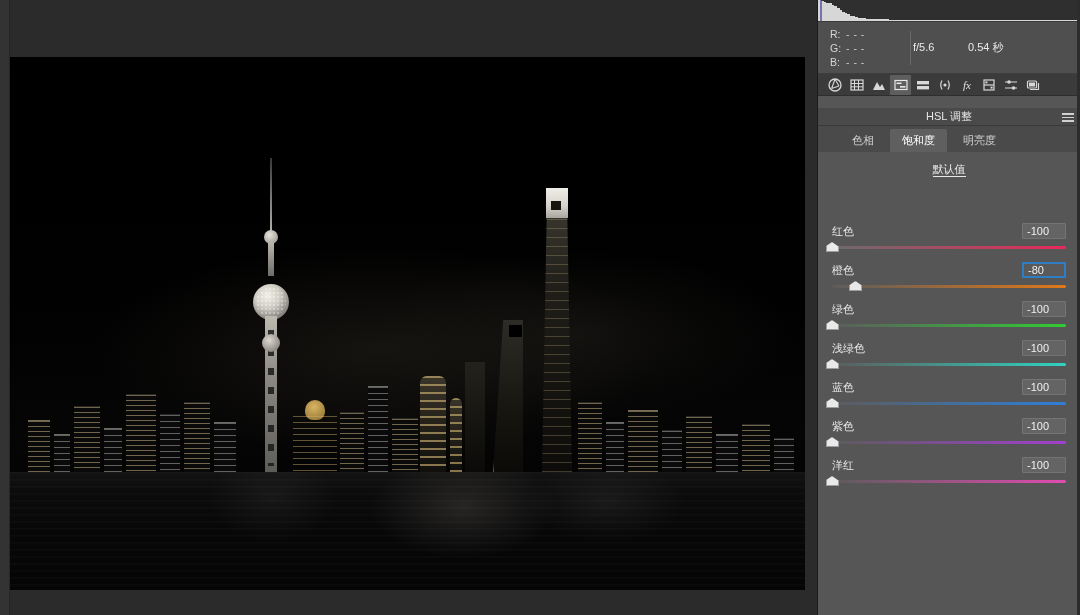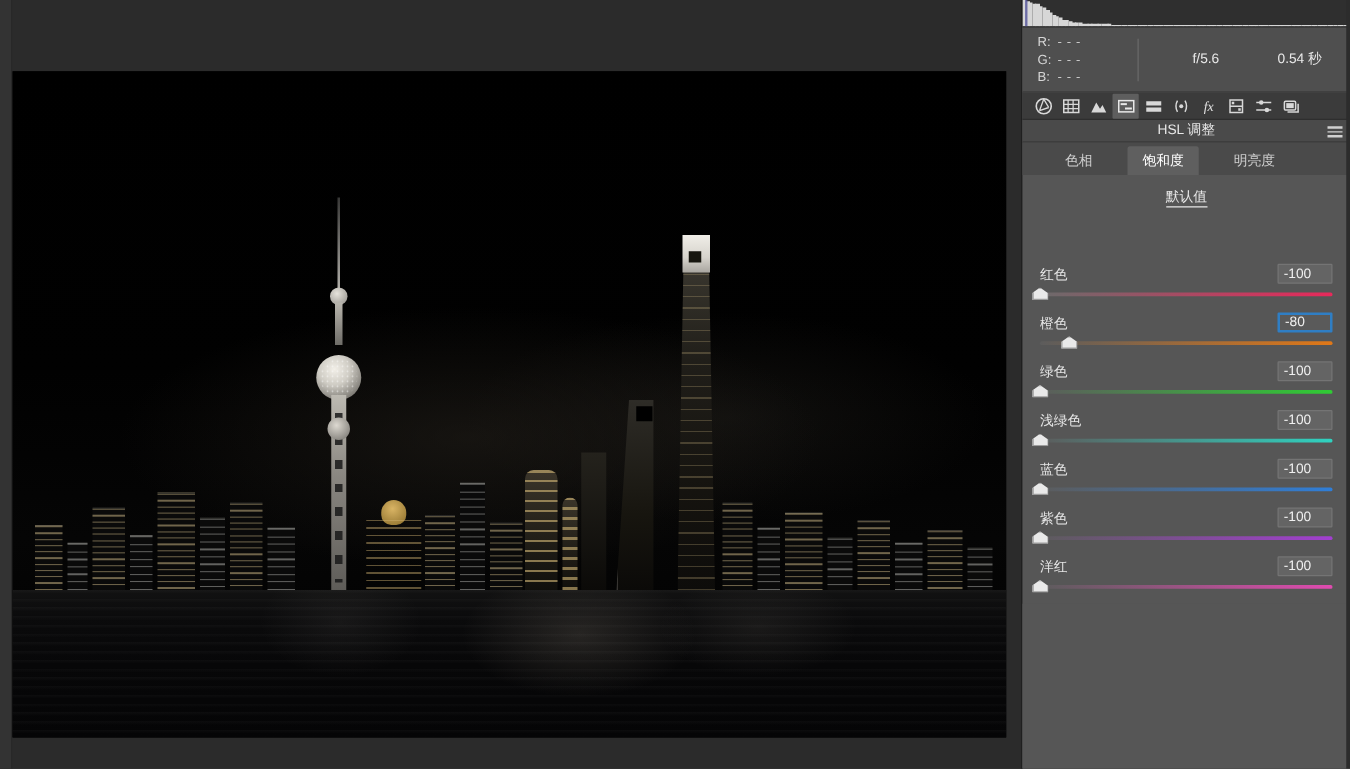--- a/index.html
+++ b/index.html
@@ -145,43 +145,43 @@
   #info-strip {
     height: 52px; background: #4f4f4f; display: flex; align-items: center;
     border-bottom: 1px solid #3d3d3d; padding: 0 6px;
   }
   #rgb-readout { width: 86px; padding-left: 6px; line-height: 14px; color: #d2d2d2; font-size: 10.5px; }
   #rgb-readout .rr { display: flex; }
   #rgb-readout .lbl { width: 16px; color: #d6d6d6; }
   #rgb-readout .val { color: #c9c9c9; letter-spacing: 0.5px; }
   #meta-divider { width:1px; height: 34px; background: #6a6a6a; margin: 0 2px 0 0; }
   #exif { flex: 1; text-align: center; line-height: 17px; color: #eaeaea; font-size: 11px; }
-  #exif .row { display:flex; justify-content:flex-end; gap: 16px; }
+  #exif .row { display:flex; justify-content:flex-start; gap: 3px; }
   #exif .cell { min-width: 52px; text-align: left; }
 
   #tool-icons {
     height: 22px; background: #3b3b3b; display: flex; align-items: center;
     padding-left: 6px; gap: 1px; border-bottom: 1px solid #2e2e2e;
   }
   .ticon {
     width: 21px; height: 20px; display:flex; align-items:center; justify-content:center;
     color: #d8d8d8; border-radius: 1px;
   }
   .ticon.active { background: #5e5e5e; }
   .ticon svg { display:block; }
 
   #panel-header {
-    height: 18px; background: #4a4a4a; display:flex; align-items:flex-start; justify-content:center;
-    position: relative; border-bottom: 1px solid #3a3a3a;
+    height: 18px; background: #4a4a4a; display:flex; align-items:center; justify-content:center;
+    position: relative; border-bottom: 1px solid #3a3a3a; margin-top: 12px;
   }
   #panel-header .title { font-size: 11px; color: #e6e6e6; }
   #hamburger { position:absolute; right:6px; top:5px; width:12px; display:flex; flex-direction:column; gap:2px; }
   #hamburger i { display:block; height:1.5px; background:#d0d0d0; }
 
-  #tabs { height: 26px; background:#4a4a4a; display:flex; align-items:stretch; padding: 3px 4px 0 22px; gap:16px; }
+  #tabs { height: 26px; background:#4a4a4a; display:flex; align-items:stretch; padding: 3px 4px 0 22px; gap:4px; }
   .tab {
     padding: 0 12px; display:flex; align-items:center; justify-content:center;
     font-size: 11px; color: #cfcfcf; background: transparent; border-radius: 2px 2px 0 0;
   }
   .tab.active { background: #5f5f5f; color: #ffffff; }
 
   #default-row { text-align:center; padding: 10px 0 6px 0; }
   #default-link { font-size: 11px; color: #e8e8e8; border-bottom: 1px solid #e8e8e8; padding-bottom:1px; }
 
   #sliders { padding: 0 14px 0 14px; margin-top: 39px; }

